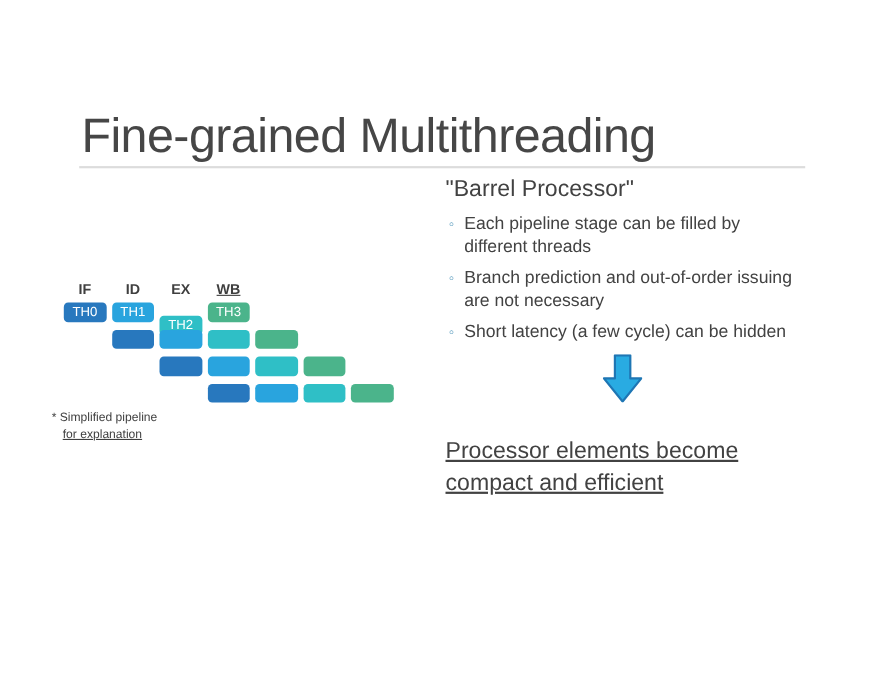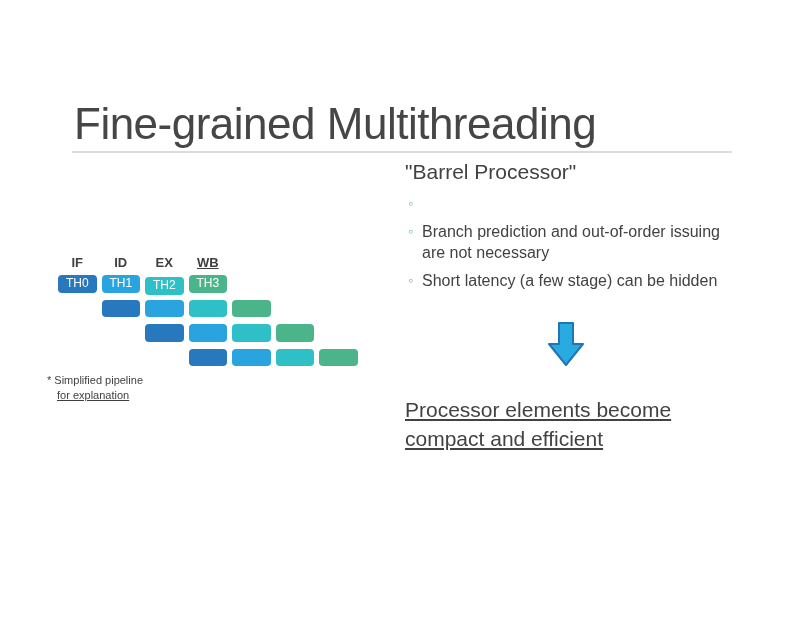--- a/index.html
+++ b/index.html
@@ -159,21 +159,21 @@
   <h1 class="title">Fine-grained Multithreading</h1>
   <div class="title-rule"></div>
 
   <div class="diagram-grid">
       <div class="stage-header" style="left: 0px;">IF</div>
       <div class="stage-header" style="left: 43.5px;">ID</div>
       <div class="stage-header" style="left: 87px;">EX</div>
       <div class="stage-header" style="left: 130.5px; text-decoration: underline;">WB</div>
       <div class="pipe-block" style="left: 0px; top: 20px; background: rgb(40, 120, 190);">TH0</div>
       <div class="pipe-block" style="left: 43.5px; top: 20px; background: rgb(41, 164, 222);">TH1</div>
-      <div class="pipe-block" style="left: 87px; top: 22px; background: rgb(47, 191, 198);">TH2</div>
+      <div class="pipe-block" style="left: 87px; top: 32px; background: rgb(47, 191, 198);">TH2</div>
       <div class="pipe-block" style="left: 130.5px; top: 20px; background: rgb(75, 180, 139);">TH3</div>
       <div class="pipe-block" style="left: 43.5px; top: 44.5px; background: rgb(40, 120, 190);"></div>
       <div class="pipe-block" style="left: 87px; top: 44.5px; background: rgb(41, 164, 222);"></div>
       <div class="pipe-block" style="left: 130.5px; top: 44.5px; background: rgb(47, 191, 198);"></div>
       <div class="pipe-block" style="left: 174px; top: 44.5px; background: rgb(75, 180, 139);"></div>
       <div class="pipe-block" style="left: 87px; top: 69px; background: rgb(40, 120, 190);"></div>
       <div class="pipe-block" style="left: 130.5px; top: 69px; background: rgb(41, 164, 222);"></div>
       <div class="pipe-block" style="left: 174px; top: 69px; background: rgb(47, 191, 198);"></div>
       <div class="pipe-block" style="left: 217.5px; top: 69px; background: rgb(75, 180, 139);"></div>
       <div class="pipe-block" style="left: 130.5px; top: 93.5px; background: rgb(40, 120, 190);"></div>
@@ -185,28 +185,29 @@
   <div class="diagram-note">
     <div>* Simplified pipeline</div>
     <div class="note-l2">for explanation</div>
   </div>
 
   <div class="right-panel">
     <div class="section-heading">"Barrel Processor"</div>
     <ul class="bullet-list">
         <li>
           <span class="marker">◦</span>
+          <span class="btext">Each pipeline stage can be filled by different threads</span>
         </li>
         <li>
           <span class="marker">◦</span>
           <span class="btext">Branch prediction and out-of-order issuing are not necessary</span>
         </li>
         <li>
           <span class="marker">◦</span>
-          <span class="btext">Short latency (a few stage) can be hidden</span>
+          <span class="btext">Short latency (a few cycle) can be hidden</span>
         </li>
       </ul>
   </div>
 
   <svg class="down-arrow" viewBox="0 0 36 44">
     <polygon points="11,1 25,1 25,22 35,22 18,43 1,22 11,22" fill="#29abe2"></polygon>
   </svg>
 
   <div class="conclusion">Processor elements become compact and efficient</div>
 

